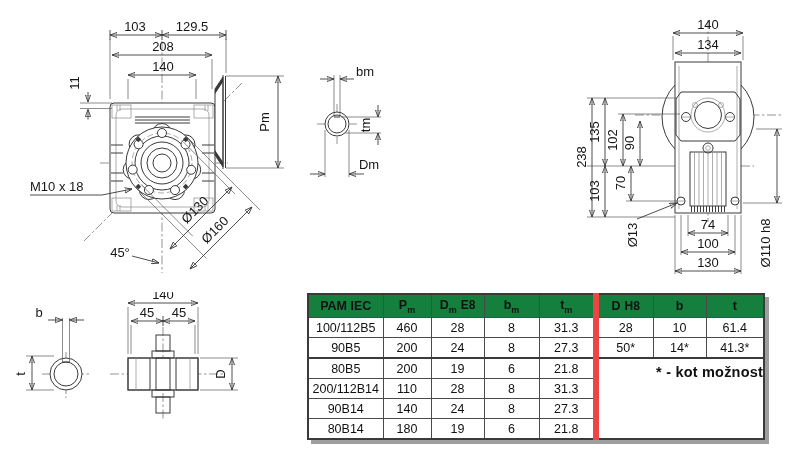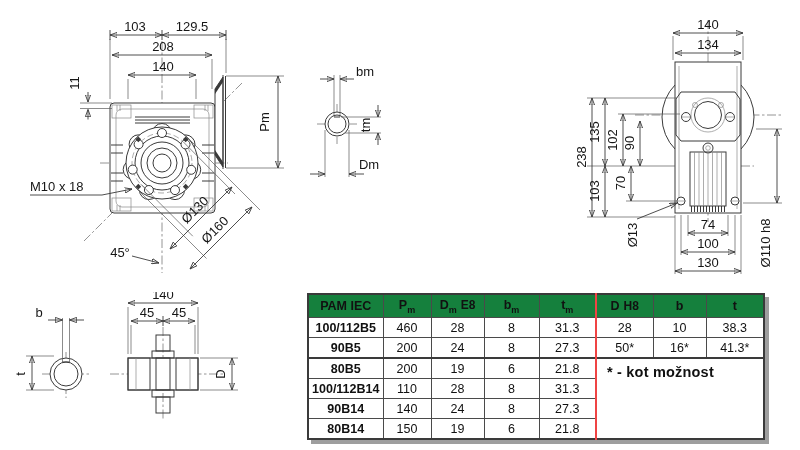--- a/index.html
+++ b/index.html
@@ -18,26 +18,26 @@
   svg text{fill:#161616;stroke:none;font-family:"Liberation Sans",sans-serif;font-size:13px;}
   
   #spec-table{position:absolute;left:307px;top:293px;width:456px;height:139px;
       border-collapse:collapse;table-layout:fixed;background:#ffffff;
       border:2px solid #3a3a3a;box-shadow:4px 4px 0 #9e9e9e;
       font-family:"Liberation Sans",sans-serif;}
   #spec-table th,#spec-table td{border:1px solid #4a4a4a;text-align:center;padding:0;
       font-size:12.5px;color:#111;overflow:hidden;white-space:nowrap;}
   #spec-table thead th{background:#15803d;height:22px;font-weight:bold;}
   #spec-table tbody td{height:19px;}
-  #spec-table td.name{font-weight:bold;}
+  #spec-table td.name{font-weight:normal;}
   #spec-table sub{font-size:9px;}
   #spec-table .tol{font-size:12px;font-weight:bold;margin-left:4px;}
-  #spec-table .thickL{border-left:2px solid #ef4444;}
+  #spec-table .thickL{border-left:6px solid #ef4444;}
   #spec-table tr.sep td{border-top:2px solid #3a3a3a;margin-top:26px;}
-  #spec-table td.note-cell{text-align:left;vertical-align:top;padding:5px 0 0 10px;
+  #spec-table td.note-cell{text-align:right;vertical-align:top;padding:5px 0 0 10px;
       font-size:14.5px;font-weight:bold;letter-spacing:.2px;}
 </style>
 </head>
 <body>
 
 <div id="stage">
 
   <svg class="drawing" style="left:20px;top:15px;" width="280" height="280" viewBox="0 0 280 280">
     <defs>
       <marker id="a1" markerWidth="9" markerHeight="7" refX="8" refY="3.5" orient="auto-start-reverse">
@@ -396,59 +396,59 @@
     </thead>
     <tbody>
       <tr>
         <td class="name">100/112B5</td>
         <td>460</td>
         <td>28</td>
         <td>8</td>
         <td>31.3</td>
         <td class="thickL">28</td>
         <td>10</td>
-        <td>38.3</td>
+        <td>61.4</td>
       </tr>
       <tr>
         <td class="name">90B5</td>
         <td>200</td>
         <td>24</td>
         <td>8</td>
         <td>27.3</td>
         <td class="thickL">50*</td>
-        <td>16*</td>
+        <td>14*</td>
         <td>41.3*</td>
       </tr>
       <tr class="sep">
         <td class="name">80B5</td>
         <td>200</td>
         <td>19</td>
         <td>6</td>
         <td>21.8</td>
         <td class="note-cell thickL" rowspan="4" colspan="3">
           <span>* - kot možnost</span>
         </td>
       </tr>
       <tr>
-        <td class="name">100/112B14</td>
+        <td class="name">200/112B14</td>
         <td>110</td>
         <td>28</td>
         <td>8</td>
         <td>31.3</td>
       </tr>
       <tr>
         <td class="name">90B14</td>
         <td>140</td>
         <td>24</td>
         <td>8</td>
         <td>27.3</td>
       </tr>
       <tr>
         <td class="name">80B14</td>
-        <td>150</td>
+        <td>180</td>
         <td>19</td>
         <td>6</td>
         <td>21.8</td>
       </tr>
     </tbody>
   </table>
 
 </div>
 
 </body></html>

